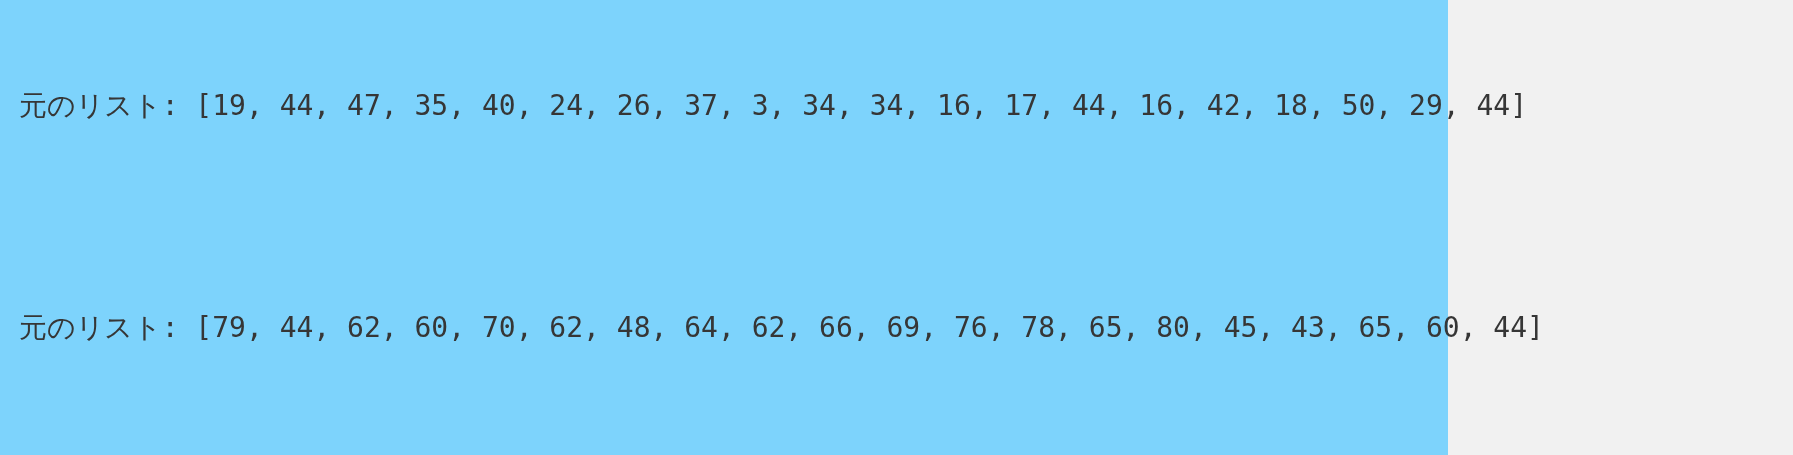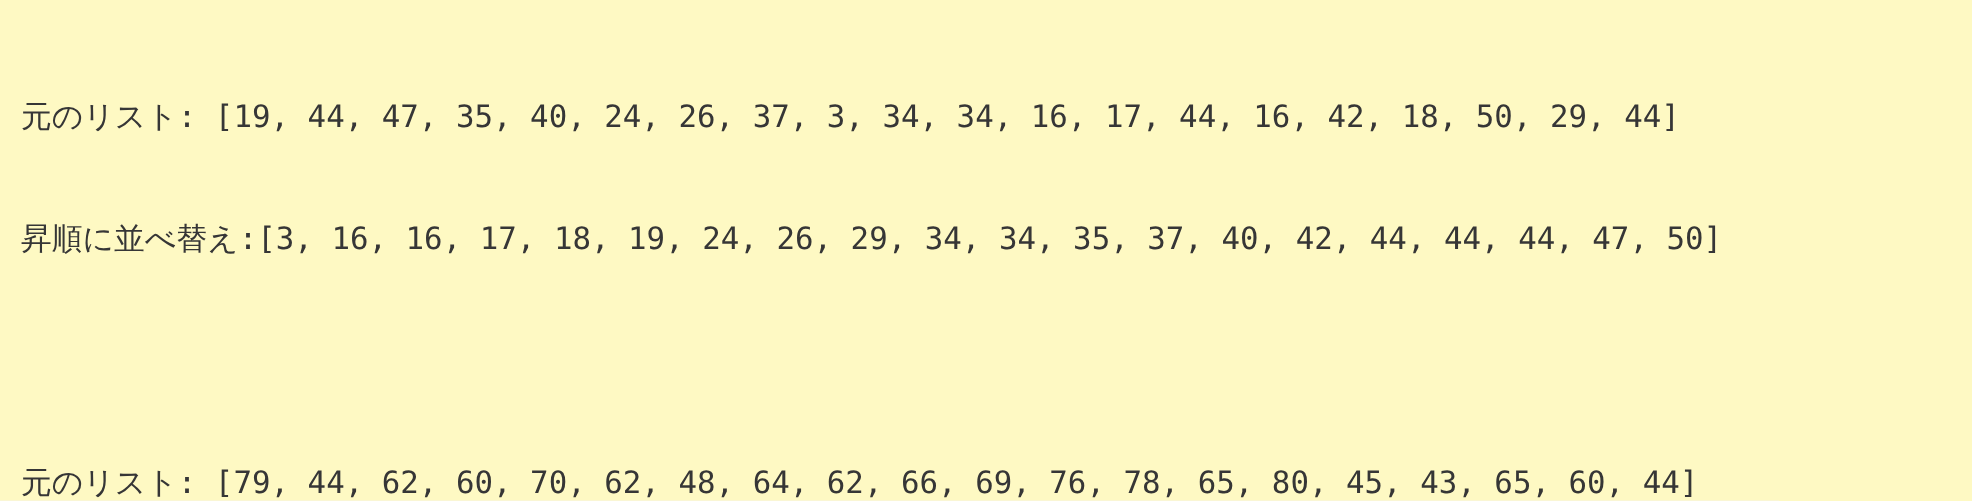--- a/index.html
+++ b/index.html
@@ -7,41 +7,40 @@
     padding: 0;
   }
   body {
     width: 1793px;
     height: 455px;
     background: #f1f1f1;
     overflow: hidden;
   }
   .terminal {
     box-sizing: border-box;
-    width: 1793px;
+    width: 1448px;
     height: 455px;
     padding: 13px 10px 0 19px;
-    background: #fef9c3;
+    background: #7dd3fc;
     font-family: "DejaVu Sans Mono", "Liberation Mono", monospace;
     font-size: 28px;
     line-height: 37px;
     color: #363636;
     white-space: pre;
   }
   .line {
     min-height: 37px;
     white-space: pre;
   }
 </style>
 </head>
 <body>
 
 <div class="terminal">
   <div class="line">元のリスト: [19, 44, 47, 35, 40, 24, 26, 37, 3, 34, 34, 16, 17, 44, 16, 42, 18, 50, 29, 44]</div>
-  <div class="line">昇順に並べ替え:[3, 16, 16, 17, 18, 19, 24, 26, 29, 34, 34, 35, 37, 40, 42, 44, 44, 44, 47, 50]</div>
   <div class="line"></div>
   <div class="line">元のリスト: [79, 44, 62, 60, 70, 62, 48, 64, 62, 66, 69, 76, 78, 65, 80, 45, 43, 65, 60, 44]</div>
   
   
   
   
   
   
   
 </div>

